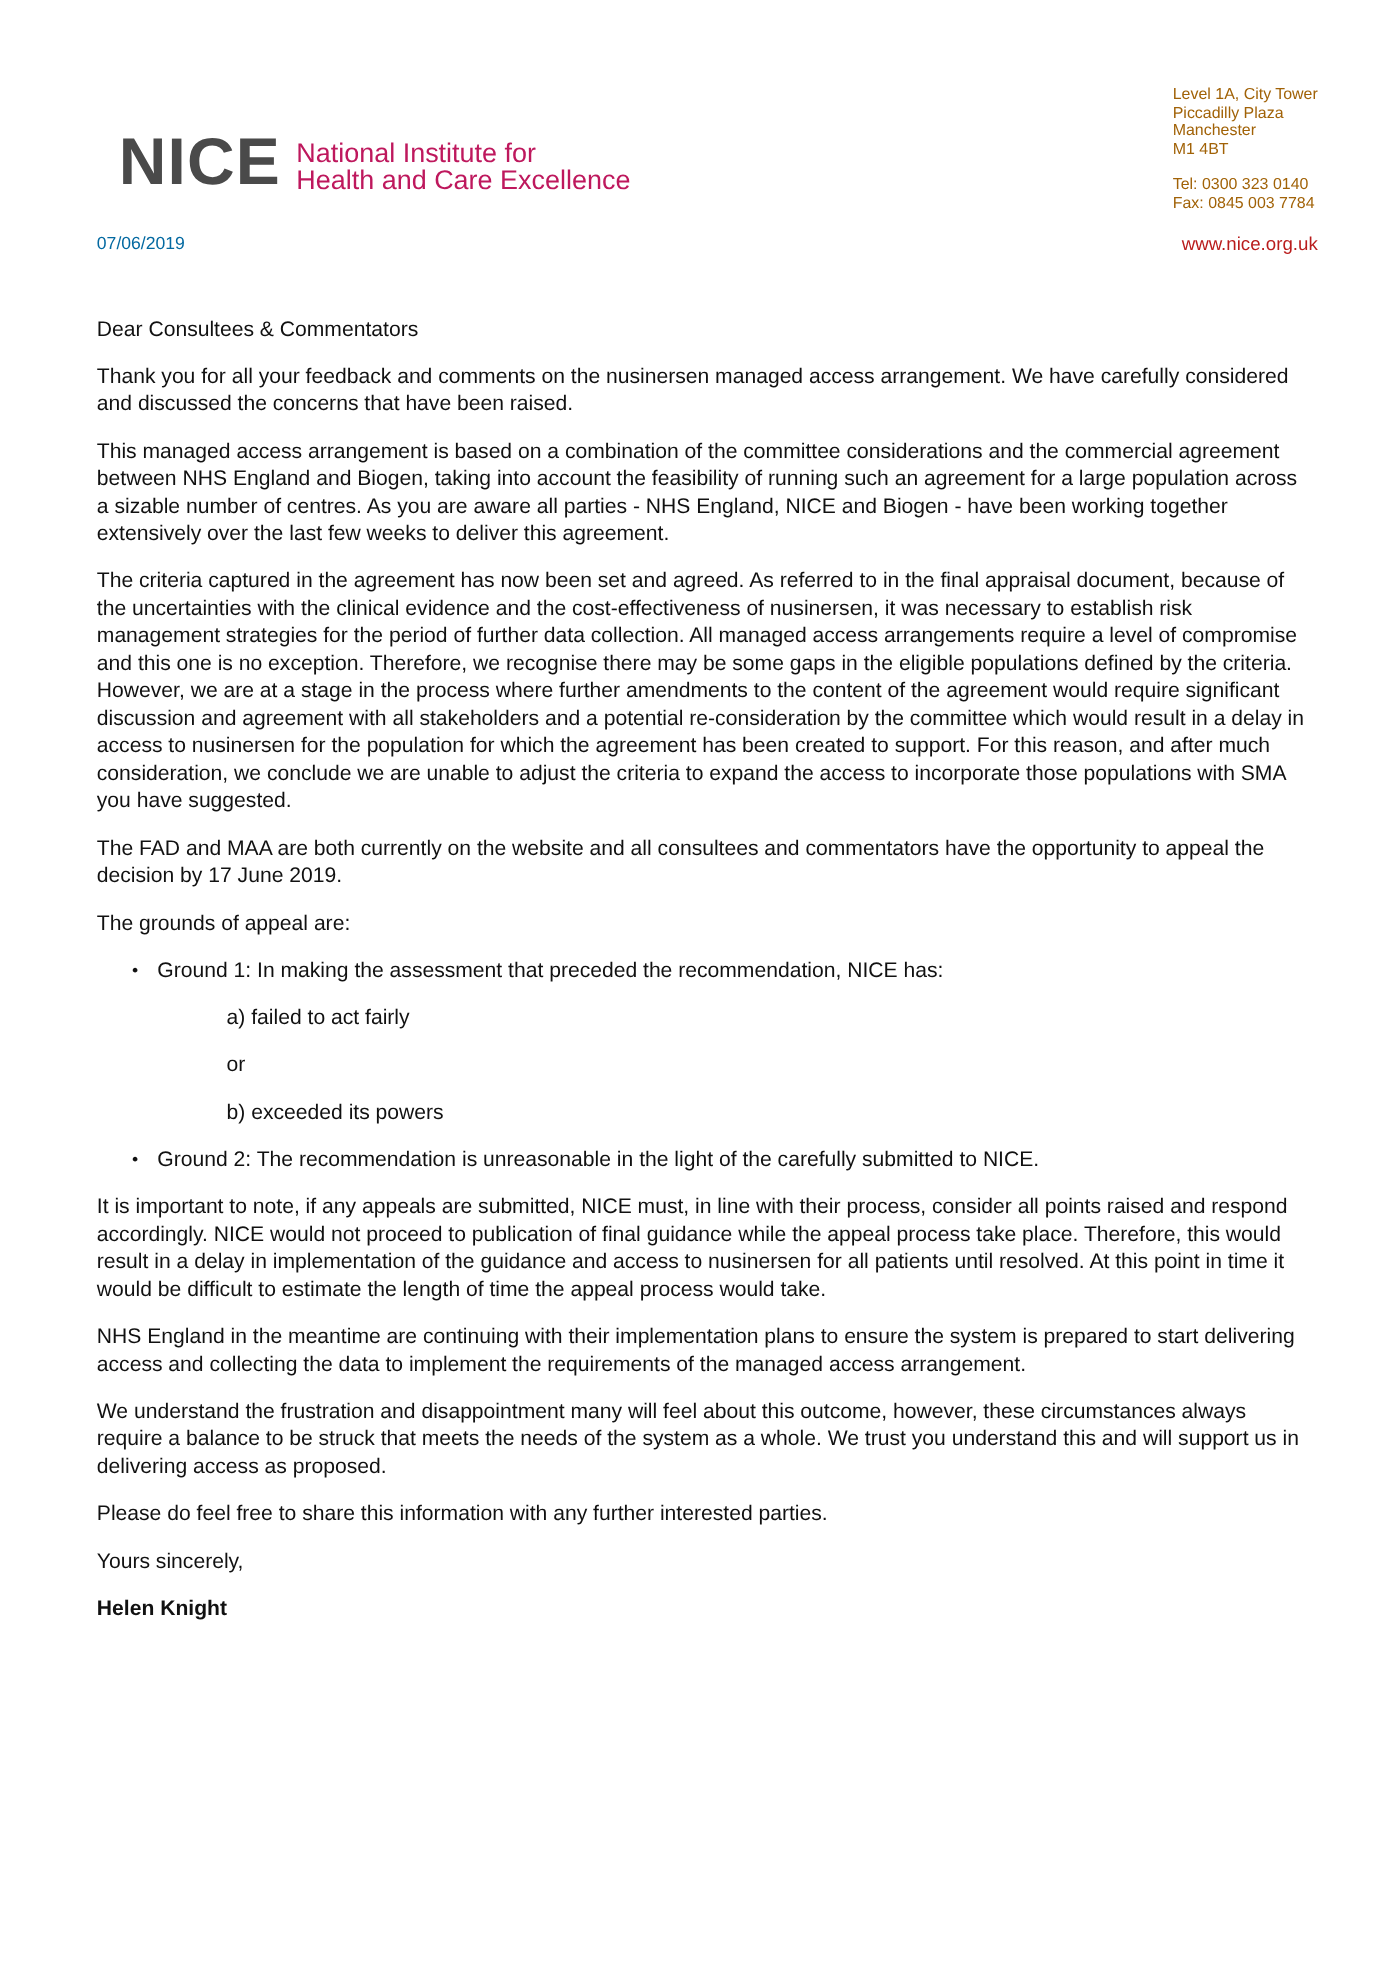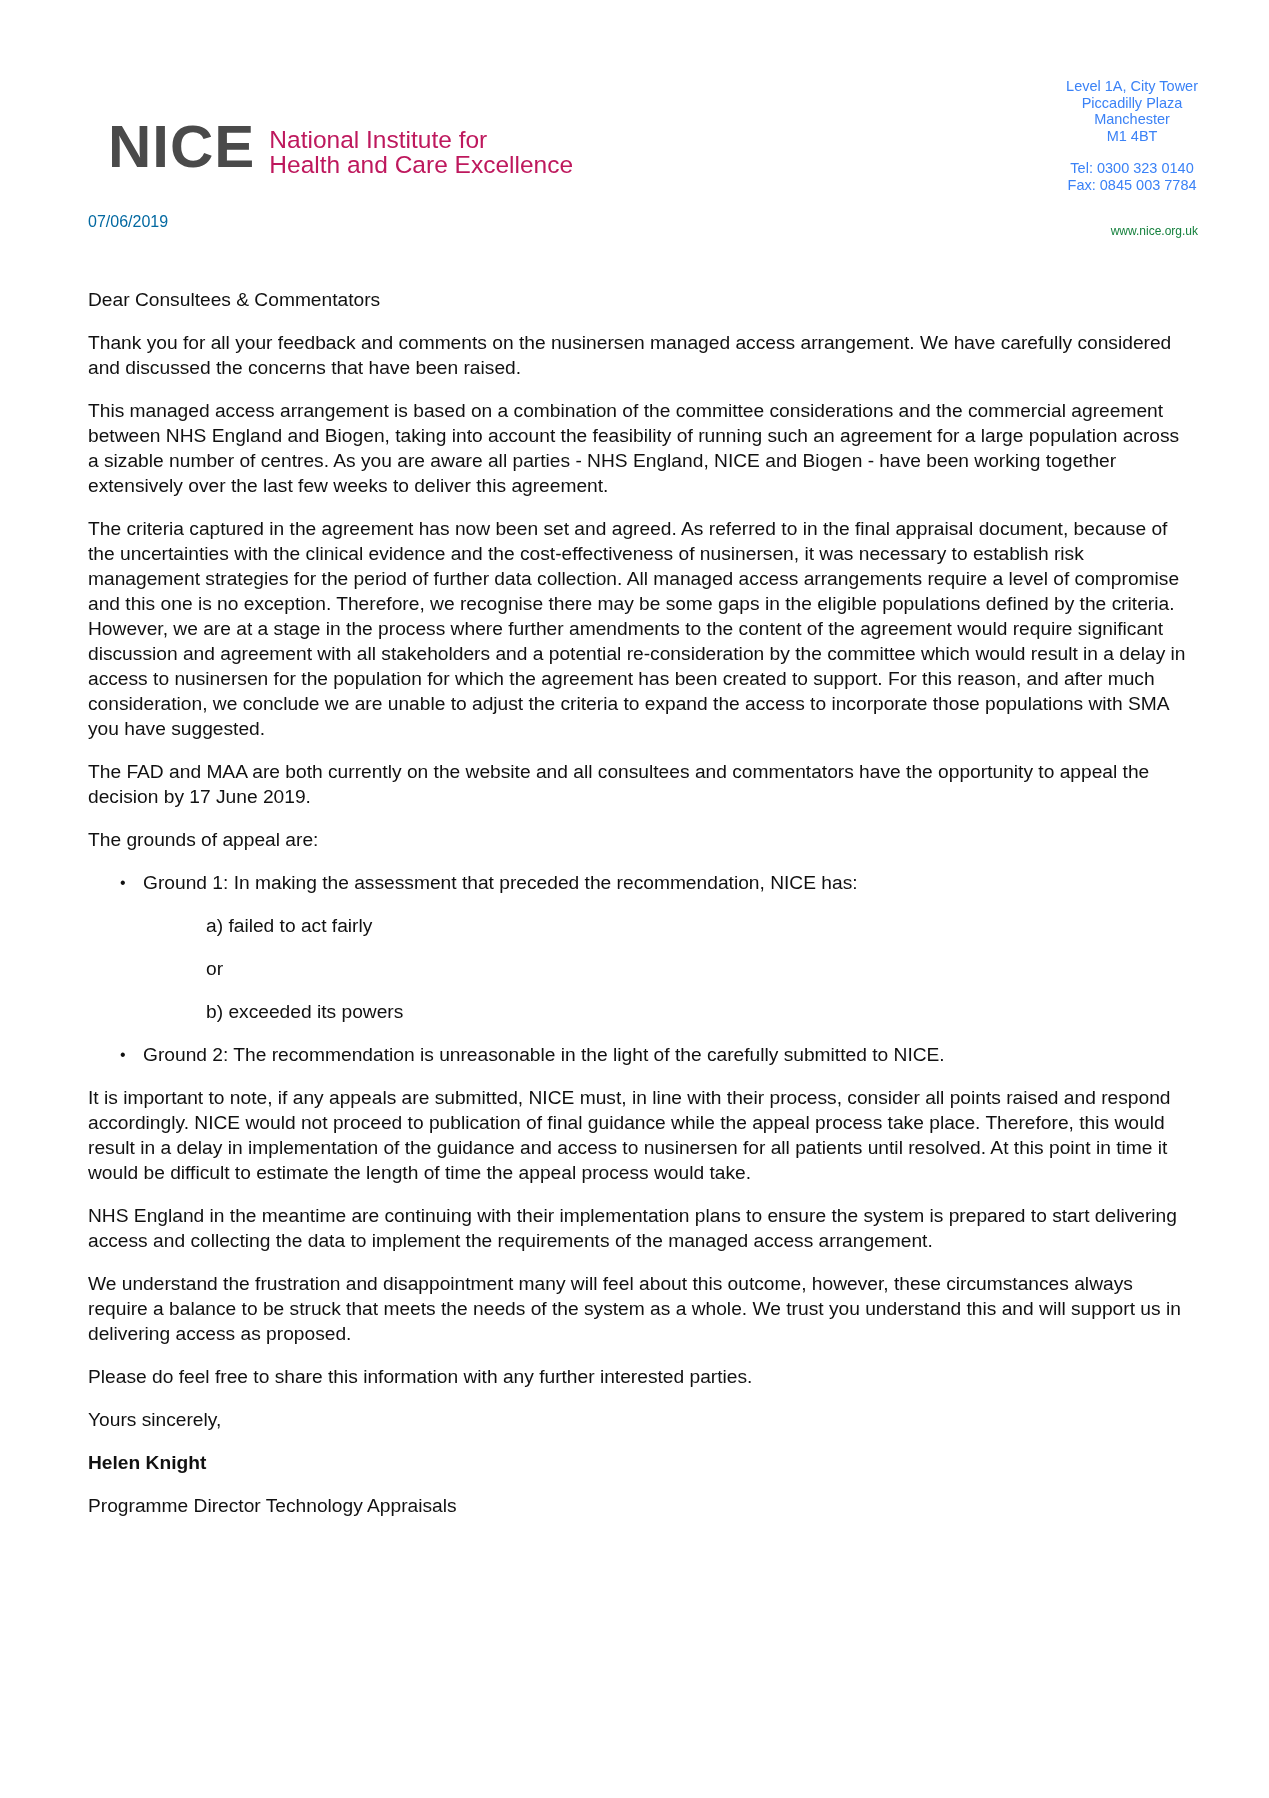--- a/index.html
+++ b/index.html
@@ -3,23 +3,23 @@
   <meta charset="utf-8">
   <style>
     html, body { margin: 0; padding: 0; background: #ffffff; }
     body {
       width: 1269px; height: 1798px; position: relative; overflow: hidden;
       font-family: "Liberation Sans", sans-serif; color: #111111;
     }
     .logo { position: absolute; left: 108px; top: 82px; display: flex; align-items: flex-end; margin-top: 35px; }
     .logo-mark { font-family: "Liberation Sans", sans-serif; font-weight: bold; font-size: 60px; color: #4a4a4a; letter-spacing: 1px; line-height: 1; }
     .logo-text { margin-left: 14px; font-size: 24.5px; color: #be185d; line-height: 25px; }
-    .address { position: absolute; right: 71px; top: 78px; text-align: center; font-size: 14.5px; line-height: 16.5px; color: #3b82f6; }
+    .address { position: absolute; right: 71px; top: 78px; text-align: left; font-size: 14.5px; line-height: 16.5px; color: #a16207; }
     .address .gap { height: 16px; }
-    .web { position: absolute; right: 71px; top: 224px; font-size: 12px; color: #15803d; }
+    .web { position: absolute; right: 71px; top: 212px; font-size: 17px; color: #b91c1c; }
     .date { position: absolute; left: 88px; top: 213px; font-size: 16px; color: #0369a1; }
     .content { position: absolute; left: 88px; top: 287px; width: 1105px; font-size: 19.2px; line-height: 25px; }
     .content p { margin: 0 0 18px 0; }
     .content .heading { font-weight: bold; }
     .grounds { margin: 0 0 18px 0; padding: 0; list-style: none; }
     .grounds li { position: relative; padding-left: 55px; margin-bottom: 18px; }
     .grounds li .bullet { position: absolute; left: 32px; top: 0; font-size: 16px; }
     .sub { padding-left: 118px; margin: 0 0 18px 0; }
     .sig-name { font-weight: bold; }
   </style>
@@ -68,14 +68,13 @@
       <span class="bullet">•</span>
       <span>Ground 2: The recommendation is unreasonable in the light of the carefully submitted to NICE.</span>
     </li>
   </ul>
   <p>It is important to note, if any appeals are submitted, NICE must, in line with their process, consider all points raised and respond accordingly. NICE would not proceed to publication of final guidance while the appeal process take place. Therefore, this would result in a delay in implementation of the guidance and access to nusinersen for all patients until resolved. At this point in time it would be difficult to estimate the length of time the appeal process would take.</p>
   <p>NHS England in the meantime are continuing with their implementation plans to ensure the system is prepared to start delivering access and collecting the data to implement the requirements of the managed access arrangement.</p>
   <p>We understand the frustration and disappointment many will feel about this outcome, however, these circumstances always require a balance to be struck that meets the needs of the system as a whole. We trust you understand this and will support us in delivering access as proposed.</p>
   <p>Please do feel free to share this information with any further interested parties.</p>
   <p>Yours sincerely,</p>
   <p class="sig-name">Helen Knight</p>
-  <p>Programme Director Technology Appraisals</p>
 </div>
 
 </body></html>

